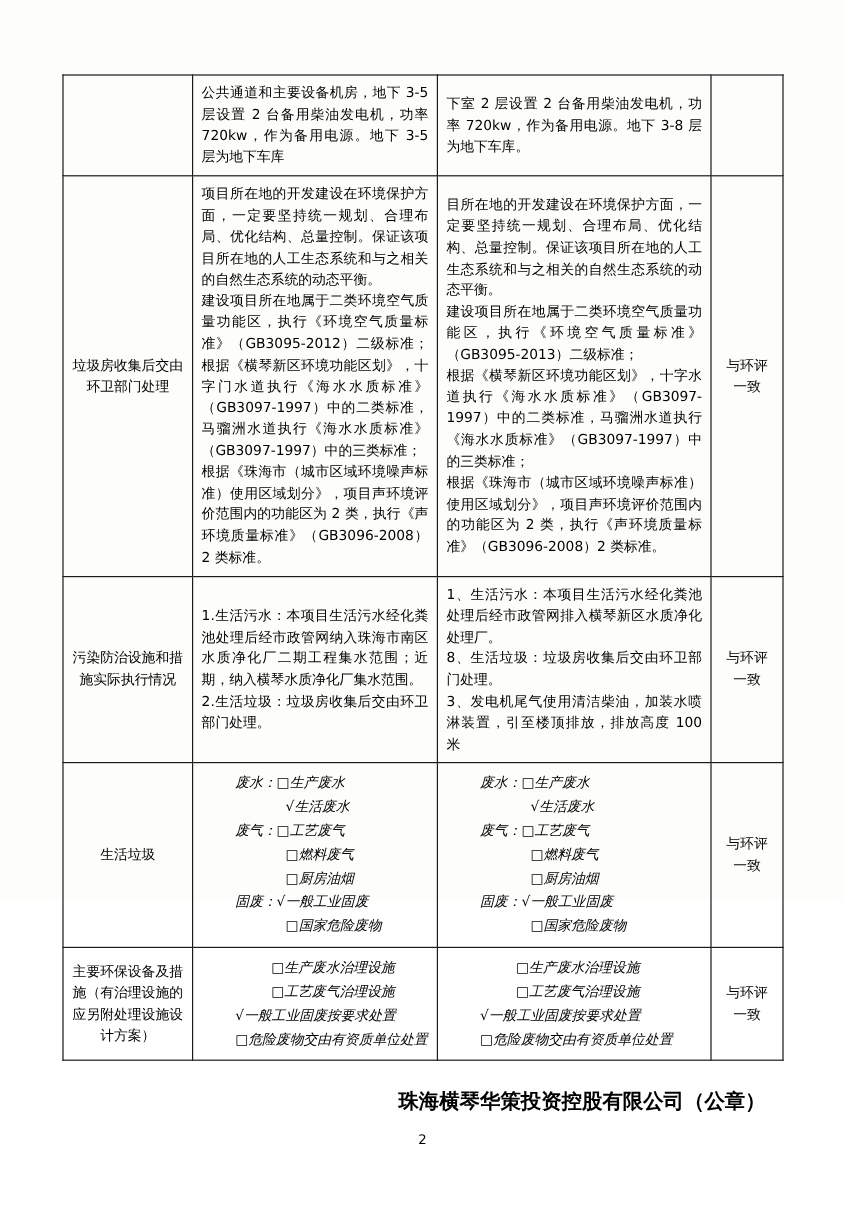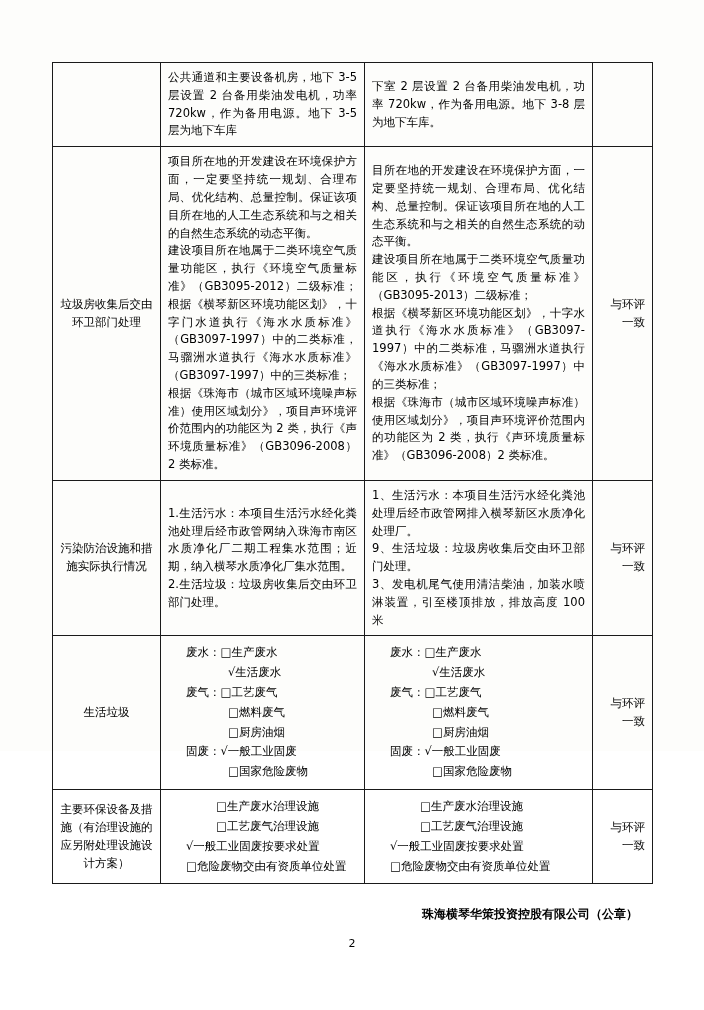--- a/index.html
+++ b/index.html
@@ -39,21 +39,21 @@
     text-align: center;
   }
   td.col-mid {
     width: 204px;
   }
   td.col-right {
     width: 228px;
   }
   td.col-note {
     width: 60px;
-    text-align: right;
+    text-align: center;
   }
   .just {
     text-align: justify;
     text-justify: inter-ideograph;
   }
   .para {
     margin: 0;
   }
   .para + .para {
     margin-top: 0px;
@@ -63,27 +63,28 @@
   }
   .opt-indent-3 {
     padding-left: 30px;
   }
   .eq-block {
     text-align: left;
     padding-left: 10px;
   }
   .eq-row {
     white-space: nowrap;
-    margin: 2px 8px;
+    margin: 2px 18px;
+    font-style: italic;
   }
   .footer-sign {
     margin-top: 22px;
     text-align: right;
     padding-right: 14px;
-    font-size: 12px;
+    font-size: 17px;
     font-weight: bold;
     font-family: "DejaVu Serif", "Liberation Serif", serif;
   }
   .page-number {
     margin-top: 14px;
     text-align: center;
     font-size: 11px;
   }
   .mid-pad {
     padding-left: 10px;
@@ -132,21 +133,21 @@
       </tr>
 
       <tr>
         <td class="col-label">污染防治设施和措施实际执行情况</td>
         <td class="col-mid just mid-pad">
           <p class="para">1.生活污水：本项目生活污水经化粪池处理后经市政管网纳入珠海市南区水质净化厂二期工程集水范围；近期，纳入横琴水质净化厂集水范围。</p>
           <p class="para">2.生活垃圾：垃圾房收集后交由环卫部门处理。</p>
         </td>
         <td class="col-right just">
           <p class="para">1、生活污水：本项目生活污水经化粪池处理后经市政管网排入横琴新区水质净化处理厂。</p>
-          <p class="para">9、生活垃圾：垃圾房收集后交由环卫部门处理。</p>
+          <p class="para">8、生活垃圾：垃圾房收集后交由环卫部门处理。</p>
           <p class="para">3、发电机尾气使用清洁柴油，加装水喷淋装置，引至楼顶排放，排放高度 100 米</p>
         </td>
         <td class="col-note">与环评一致</td>
       </tr>
 
       <tr>
         <td class="col-label">生活垃圾</td>
         <td class="col-mid">
           <div class="eq-block">
             <div class="eq-row">

